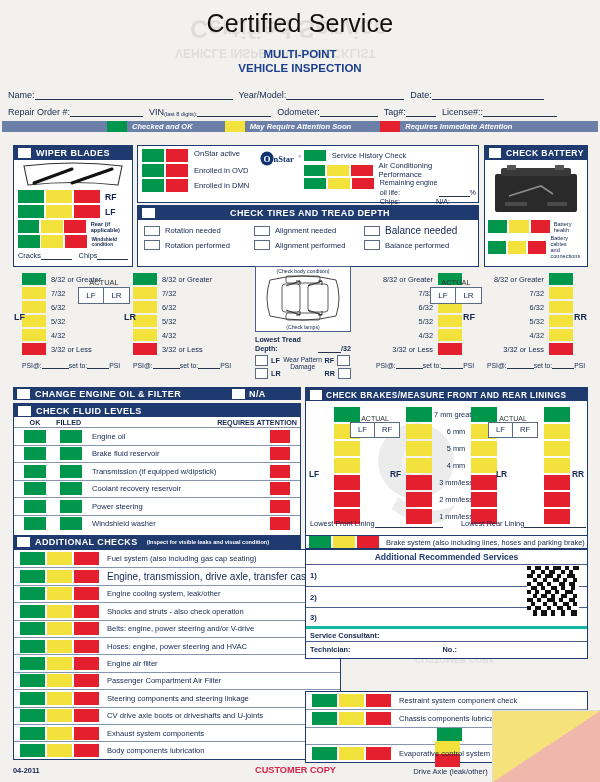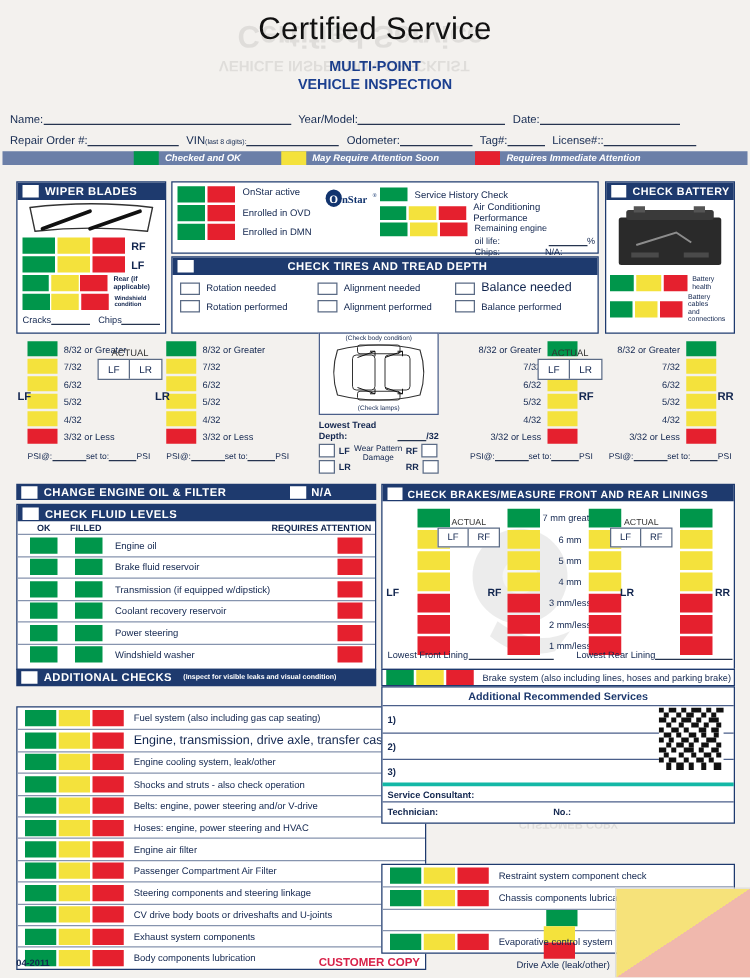--- a/index.html
+++ b/index.html
@@ -764,21 +764,21 @@
     </div>
   </div>
 
   <div class="mid" style="left:13px; top:535px; width:288px;">
     <div class="hdr" style="height:14px;">
       <span class="cb"></span>
       <span>ADDITIONAL CHECKS</span>
       <span class="sm">(Inspect for visible leaks and visual condition)</span>
     </div>
   </div>
-  <div class="mid panel" style="left:13px; top:565px; width:328px;">
+  <div class="mid panel" style="left:13px; top:549px; width:328px;">
     <div id="addl-rows">
         <div style="display:flex;align-items:center;height:17.4px;">
           <span style="padding-left:6px">
             <i class="g" style="width:25px;height:13px;display:block"></i>
           </span>
           <span style="padding-left:2px">
             <i class="y" style="width:25px;height:13px;display:block"></i>
           </span>
           <span style="padding-left:2px">
             <i class="r" style="width:25px;height:13px;display:block"></i>
@@ -884,21 +884,21 @@
         <div style="display:flex;align-items:center;height:17.4px;border-top:1px solid #8694ae;">
           <span style="padding-left:6px">
             <i class="g" style="width:25px;height:13px;display:block"></i>
           </span>
           <span style="padding-left:2px">
             <i class="y" style="width:25px;height:13px;display:block"></i>
           </span>
           <span style="padding-left:2px">
             <i class="r" style="width:25px;height:13px;display:block"></i>
           </span>
-          <span style="flex:1;font-size:7.6px;padding-left:8px">CV drive body boots or driveshafts and U-joints</span>
+          <span style="flex:1;font-size:7.6px;padding-left:8px">CV drive axle boots or driveshafts and U-joints</span>
         </div>
         <div style="display:flex;align-items:center;height:17.4px;border-top:1px solid #8694ae;">
           <span style="padding-left:6px">
             <i class="g" style="width:25px;height:13px;display:block"></i>
           </span>
           <span style="padding-left:2px">
             <i class="y" style="width:25px;height:13px;display:block"></i>
           </span>
           <span style="padding-left:2px">
             <i class="r" style="width:25px;height:13px;display:block"></i>

